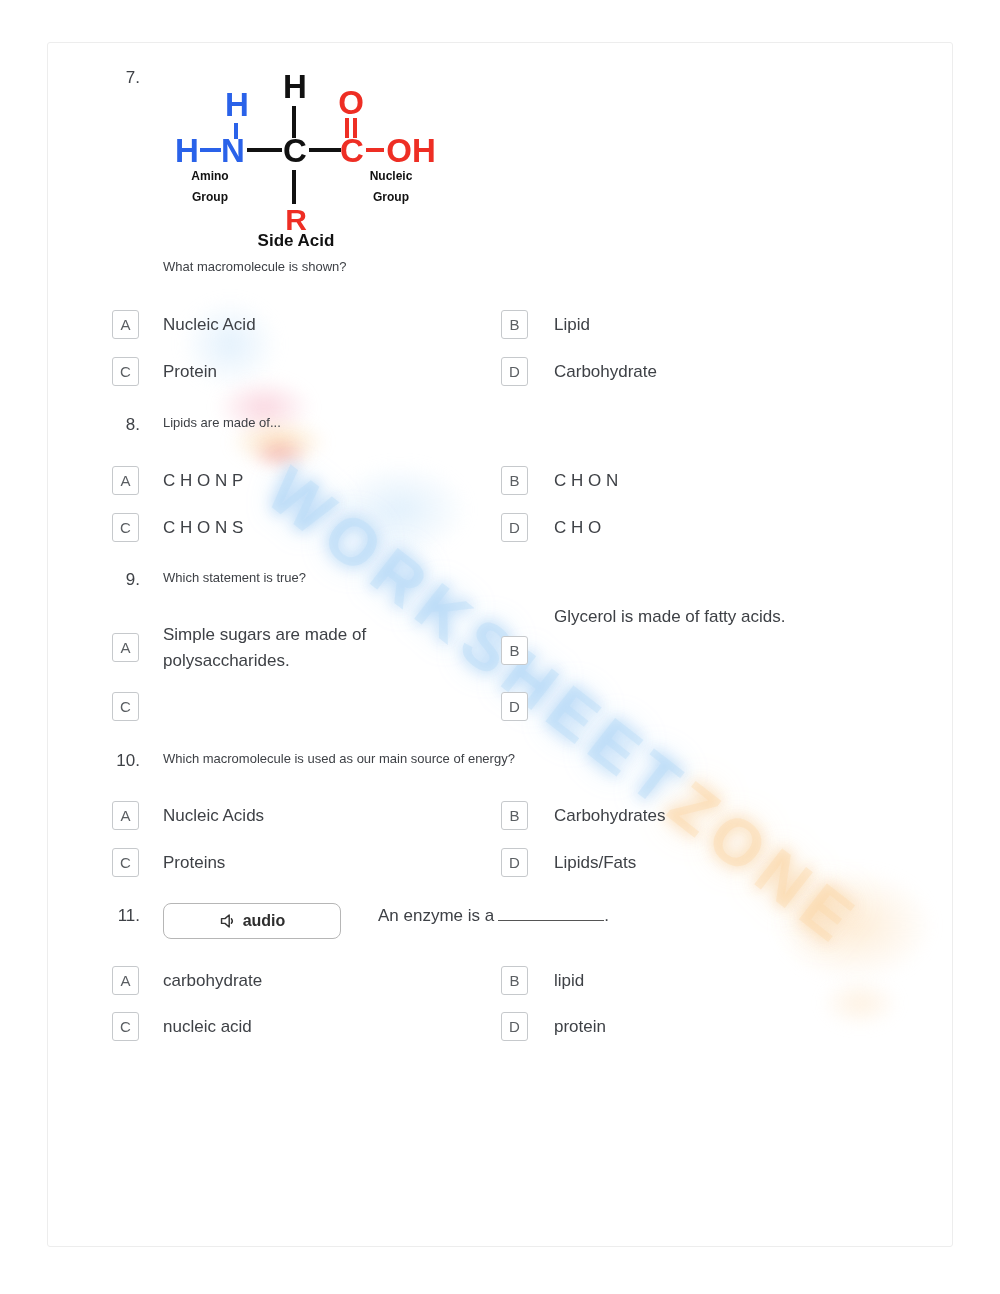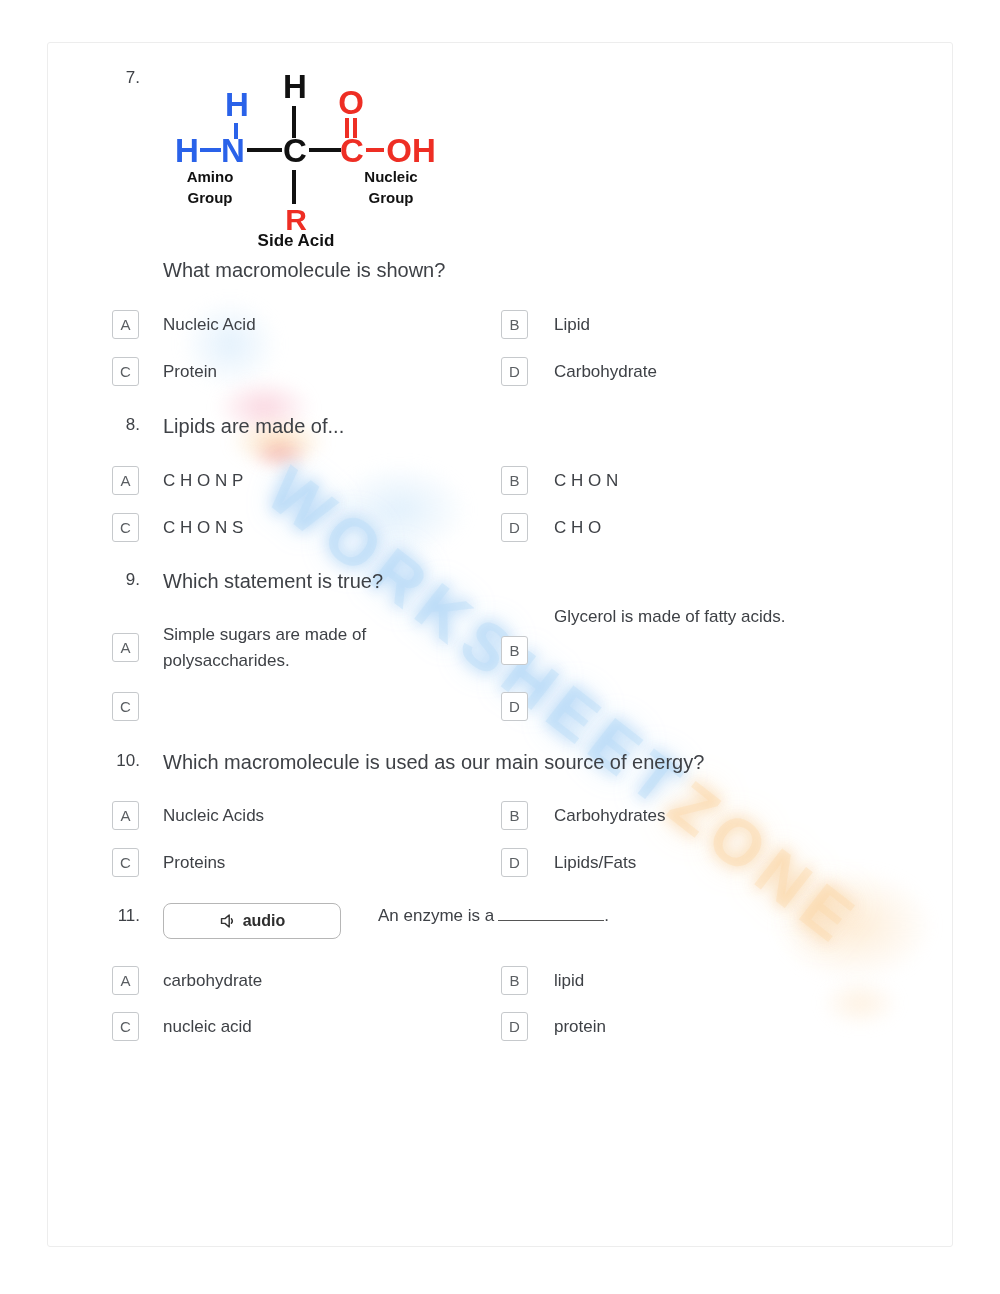--- a/index.html
+++ b/index.html
@@ -15,36 +15,36 @@
     transform-origin:0 0; font-size:66px; font-weight:bold; letter-spacing:9px;
     white-space:nowrap; color:rgba(186,219,248,0.40);
     text-shadow:0 0 14px rgba(175,212,245,0.95), 0 0 28px rgba(190,222,250,0.75);
     pointer-events:none; user-select:none; }
   .watermark .tail { color:rgba(251,216,170,0.36);
     text-shadow:0 0 14px rgba(250,214,168,0.9), 0 0 28px rgba(250,220,180,0.7); }
 
   
   .qnum { position:absolute; left:100px; width:40px; text-align:right;
     font-size:17px; color:#3e4146; }
-  .qtext { position:absolute; font-size:20px; color:#3e4146; }
+  .qtext { position:absolute; font-size:13px; color:#3e4146; }
 
   
   .opt-box { position:absolute; width:27px; height:29px; border:1px solid #c6c9cc;
     border-radius:3px; background:#fff; display:flex; align-items:center;
     justify-content:center; font-size:15px; color:#5b5f63; cursor:pointer; }
   .opt-label { position:absolute; font-size:17px; color:#3e4146; line-height:26px; cursor:pointer; }
 
   
   .atom { position:absolute; transform:translateX(-50%); font-weight:bold;
     font-size:33px; line-height:33px; }
   .blue { color:#2a62e9; } .red { color:#ee2e24; } .blk { color:#111; }
   .bond { position:absolute; background:#111; }
   .bond.bblue { background:#2a62e9; } .bond.bred { background:#ee2e24; }
   .grouplabel { position:absolute; transform:translateX(-50%); text-align:center;
-    font-weight:bold; font-size:15px; line-height:21px; color:#111; }
+    font-weight:bold; font-size:12px; line-height:21px; color:#111; }
   .sidelabel { position:absolute; transform:translateX(-50%); font-weight:bold;
     font-size:17px; color:#111; }
 
   
   .audio-btn { position:absolute; left:163px; top:903px; width:178px; height:36px;
     border:1px solid #b6b6b6; border-radius:8px; background:#fff; display:flex;
     align-items:center; justify-content:center; gap:7px; font-size:16px;
     font-weight:bold; color:#2e2e2e; cursor:pointer; }
   .sentence { position:absolute; left:378px; top:906px; font-size:17px; color:#3e4146; }
   .blank { display:inline-block; width:106px; height:15px;

